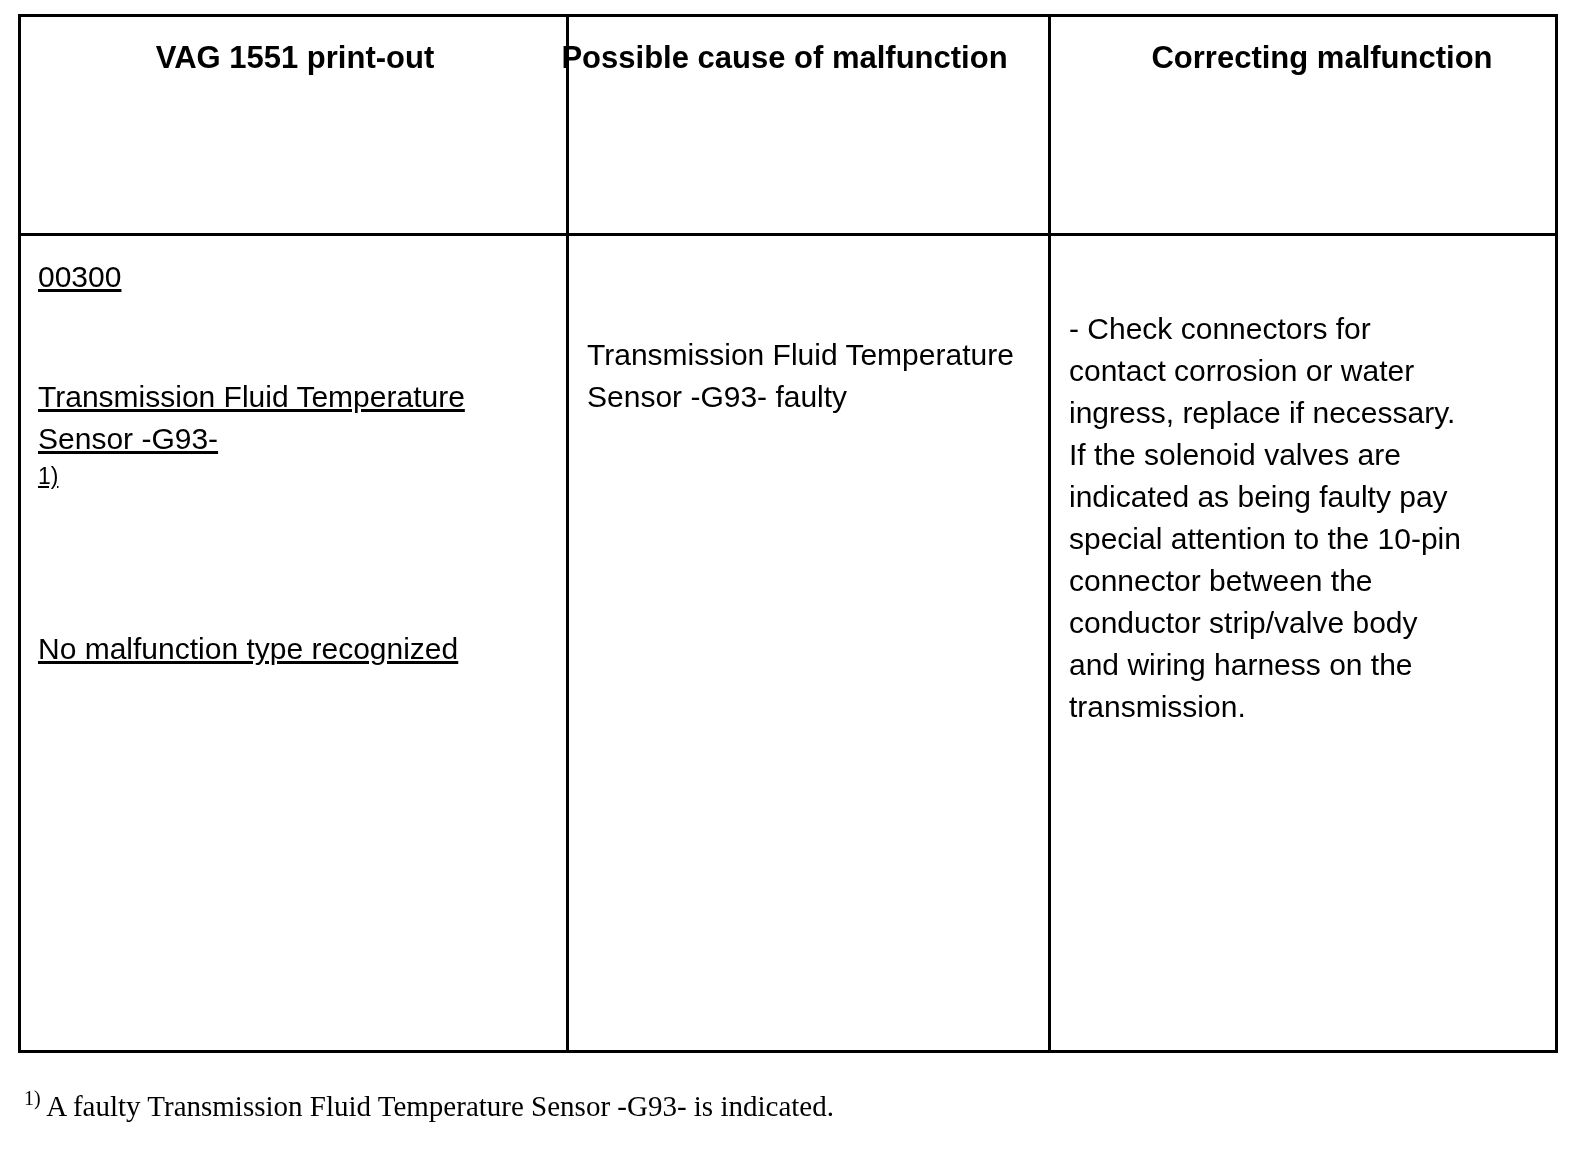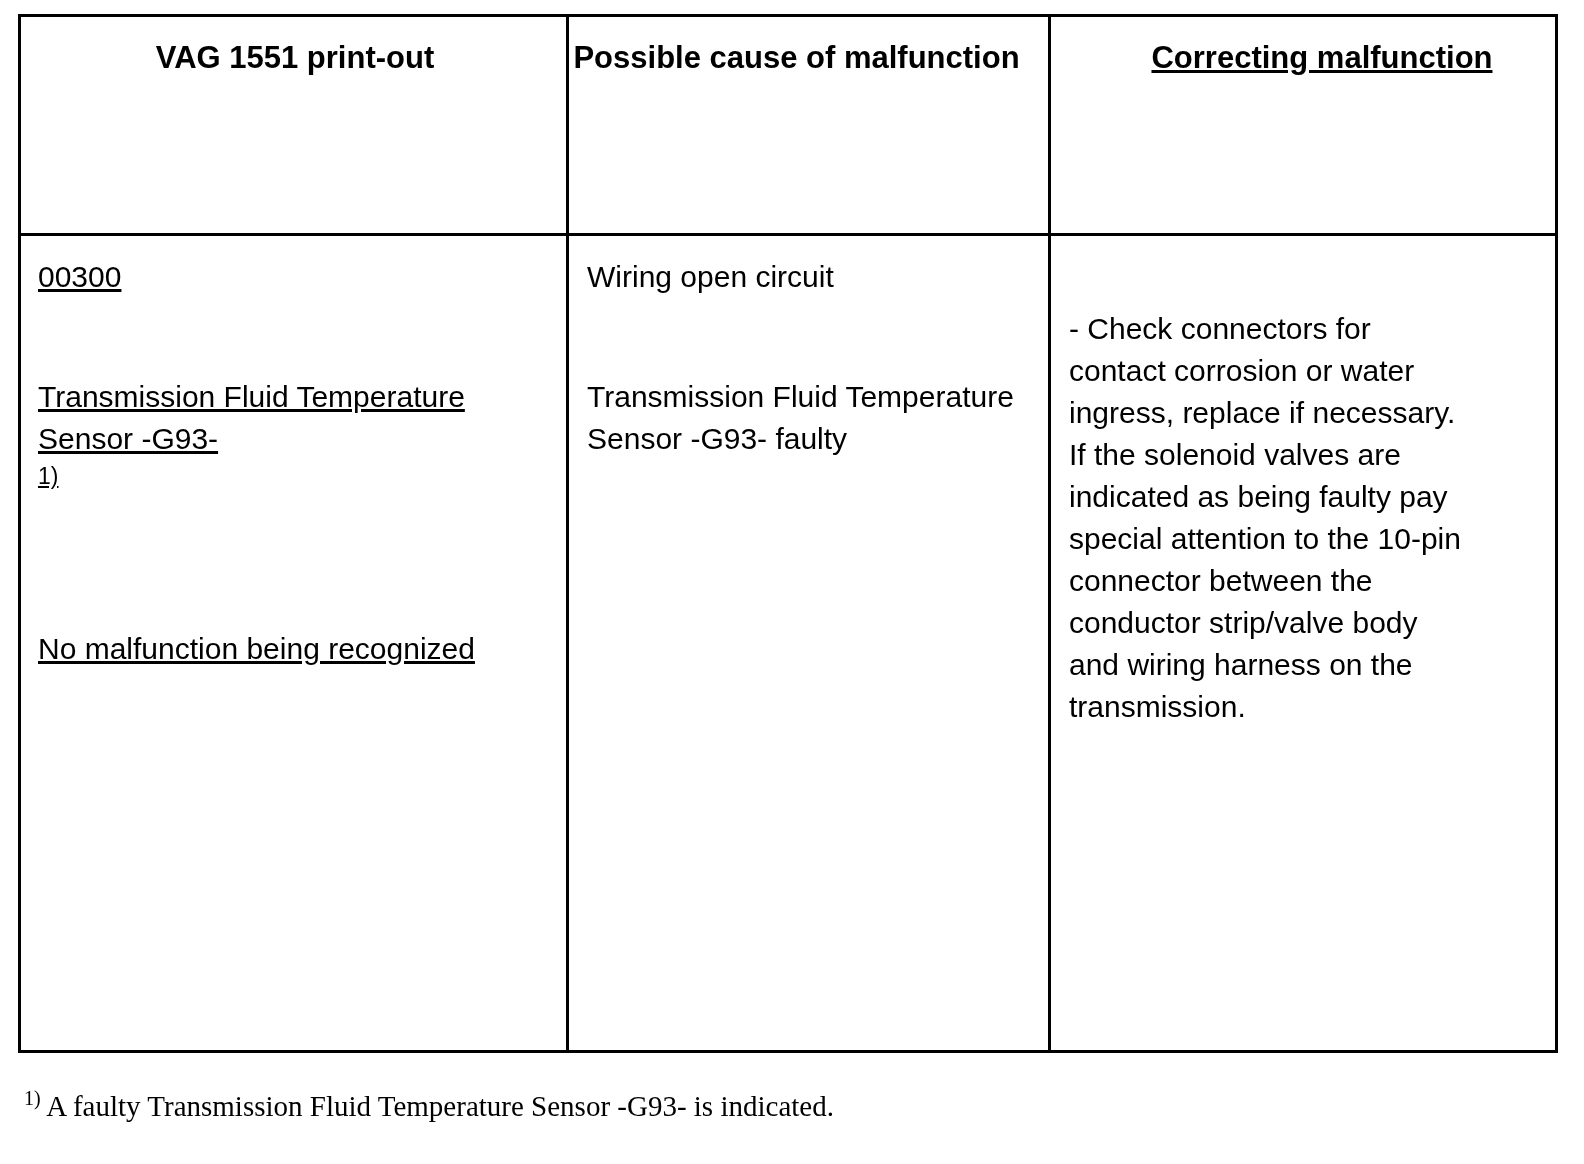--- a/index.html
+++ b/index.html
@@ -69,22 +69,22 @@
     top: 0;
     height: 216px;
     box-sizing: border-box;
     padding-top: 20px;
     font-weight: bold;
     font-size: 31px;
     line-height: 1.35;
     text-align: center;
   }
   .header-cell.h1 { left: 3px;    width: 542px; }
-  .header-cell.h2 { left: 536px;  width: 479px; }
-  .header-cell.h3 { left: 1030px; width: 504px; padding-left: 38px; text-decoration: underline; }
+  .header-cell.h2 { left: 524px;  width: 479px; }
+  .header-cell.h3 { left: 1030px; width: 504px; padding-left: 38px; }
 
   
   .body-cell {
     position: absolute;
     top: 219px;
     bottom: 0;
     box-sizing: border-box;
     font-size: 30px;
     line-height: 1.4;
   }
@@ -150,25 +150,24 @@
       <div class="header-cell h3">
         <span>Correcting malfunction</span>
       </div>
 
       <div class="body-cell b1">
         <div class="blk">00300</div>
         <div class="gap-lg"></div>
         <div class="blk">Transmission Fluid Temperature Sensor -G93-</div>
         <div class="fn-mark">1)</div>
         <div class="gap-md"></div>
-        <div class="blk">No malfunction being recognized</div>
+        <div class="blk">No malfunction type recognized</div>
       </div>
 
       <div class="body-cell b2">
-        <div class="blk">Wiring open circuit</div>
         <div class="gap-lg"></div>
         <div class="blk">Transmission Fluid Temperature Sensor -G93- faulty</div>
       </div>
 
       <div class="body-cell b3">
         <div class="gap-sm"></div>
         <div class="blk bullet-block">- Check connectors for contact corrosion or water ingress, replace if necessary. If the solenoid valves are indicated as being faulty pay special attention to the 10-pin connector between the conductor strip/valve body and wiring harness on the transmission.</div>
         <div class="gap-lg"></div>
       </div>
 

